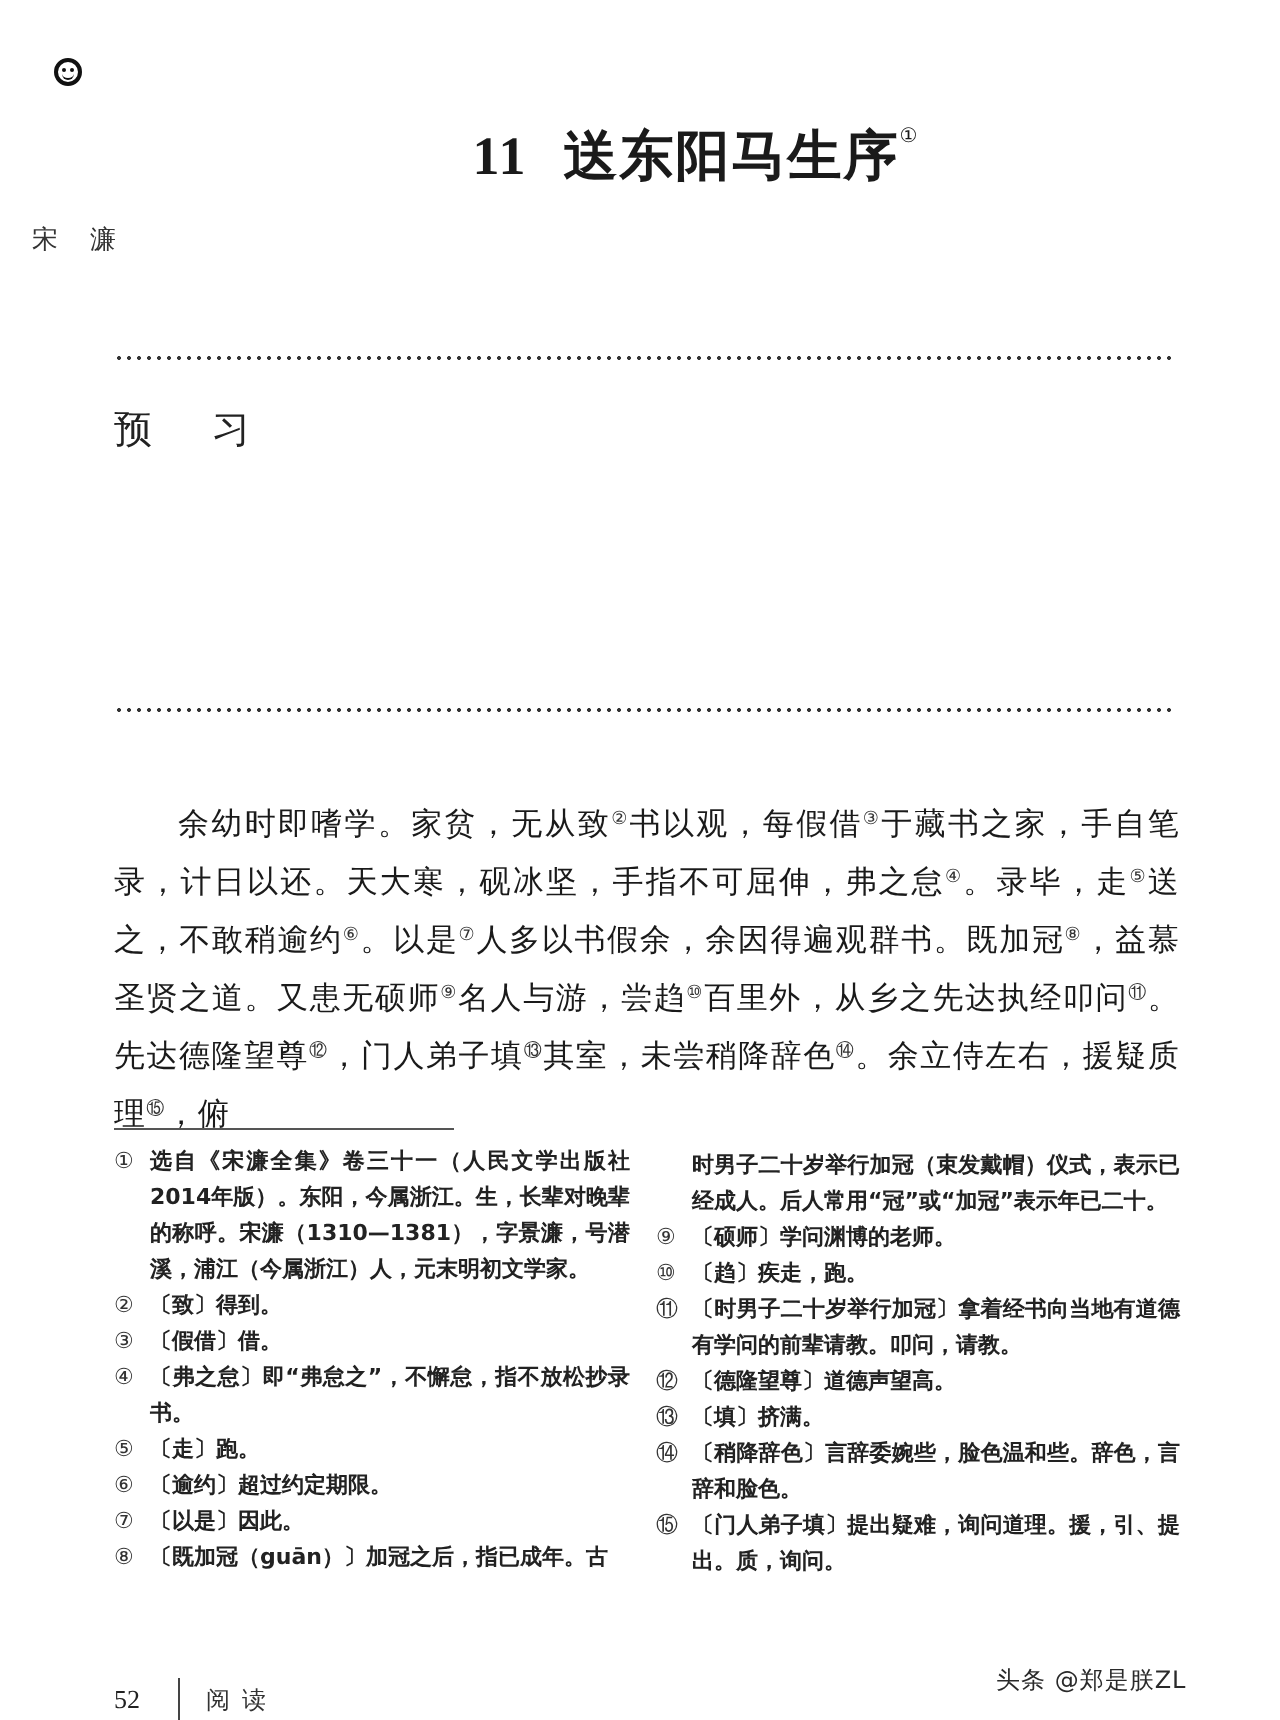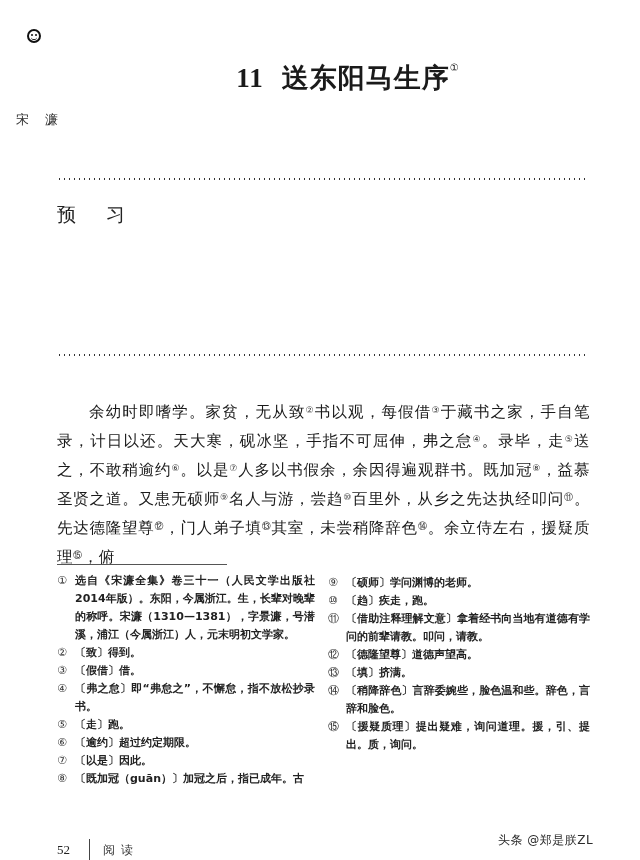--- a/index.html
+++ b/index.html
@@ -265,47 +265,50 @@
     <div class="note">
       <span class="marker">⑦</span>
       <span class="txt">〔以是〕因此。</span>
     </div>
     <div class="note">
       <span class="marker">⑧</span>
       <span class="txt">〔既加冠（guān）〕加冠之后，指已成年。古</span>
     </div>
   </div>
 <div class="notes right" id="notes-right">
+    <div class="note cont">
+      <span class="txt">时男子二十岁举行加冠（束发戴帽）仪式，表示已经成人。后人常用“冠”或“加冠”表示年已二十。</span>
+    </div>
     <div class="note">
       <span class="marker">⑨</span>
       <span class="txt">〔硕师〕学问渊博的老师。</span>
     </div>
     <div class="note">
       <span class="marker">⑩</span>
       <span class="txt">〔趋〕疾走，跑。</span>
     </div>
     <div class="note">
       <span class="marker">⑪</span>
-      <span class="txt">〔借助注释理解文意〕拿着经书向当地有道德有学问的前辈请教。叩问，请教。</span>
+      <span class="txt">〔时男子二十岁举行加冠〕拿着经书向当地有道德有学问的前辈请教。叩问，请教。</span>
     </div>
     <div class="note">
       <span class="marker">⑫</span>
       <span class="txt">〔德隆望尊〕道德声望高。</span>
     </div>
     <div class="note">
       <span class="marker">⑬</span>
       <span class="txt">〔填〕挤满。</span>
     </div>
     <div class="note">
       <span class="marker">⑭</span>
       <span class="txt">〔稍降辞色〕言辞委婉些，脸色温和些。辞色，言辞和脸色。</span>
     </div>
     <div class="note">
       <span class="marker">⑮</span>
-      <span class="txt">〔援疑质理〕提出疑难，询问道理。援，引、提出。质，询问。</span>
+      <span class="txt">〔门人弟子填〕提出疑难，询问道理。援，引、提出。质，询问。</span>
     </div>
   </div>
 
 <div class="footer-page">52</div>
 <div class="footer-sep"></div>
 <div class="footer-section">阅读</div>
 
 <div class="watermark">头条 @郑是朕ZL</div>
 
 </body></html>

